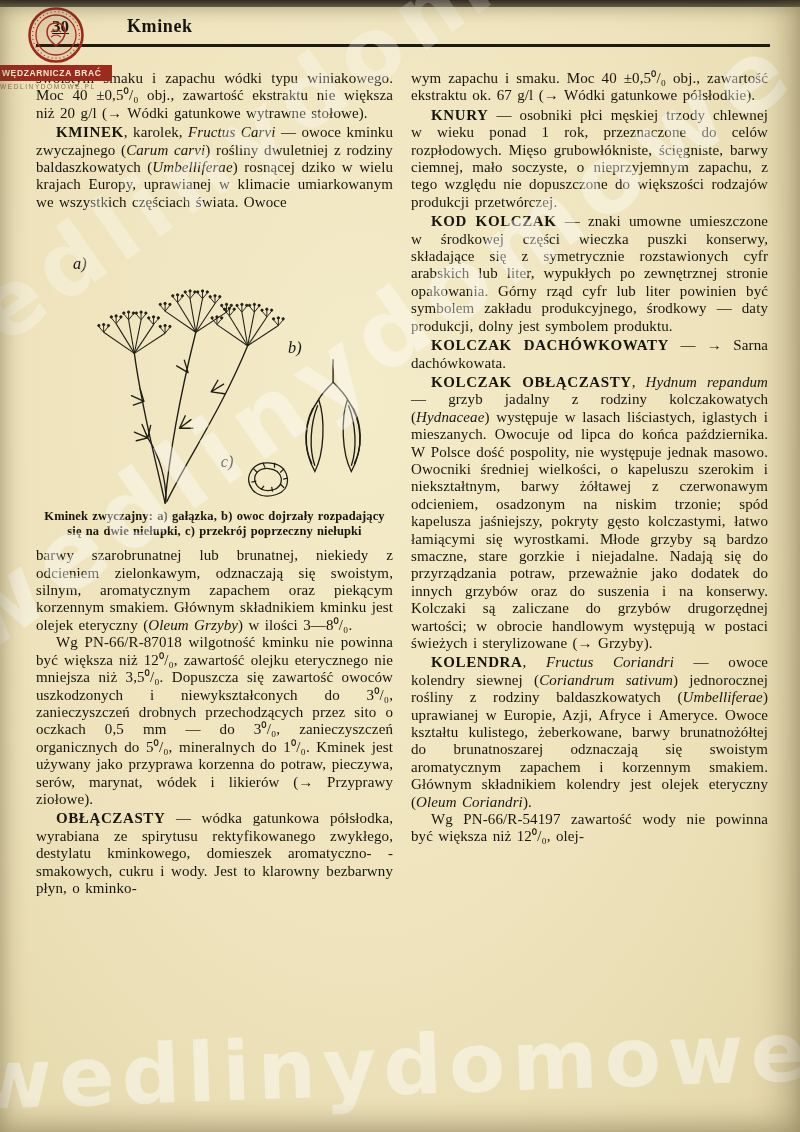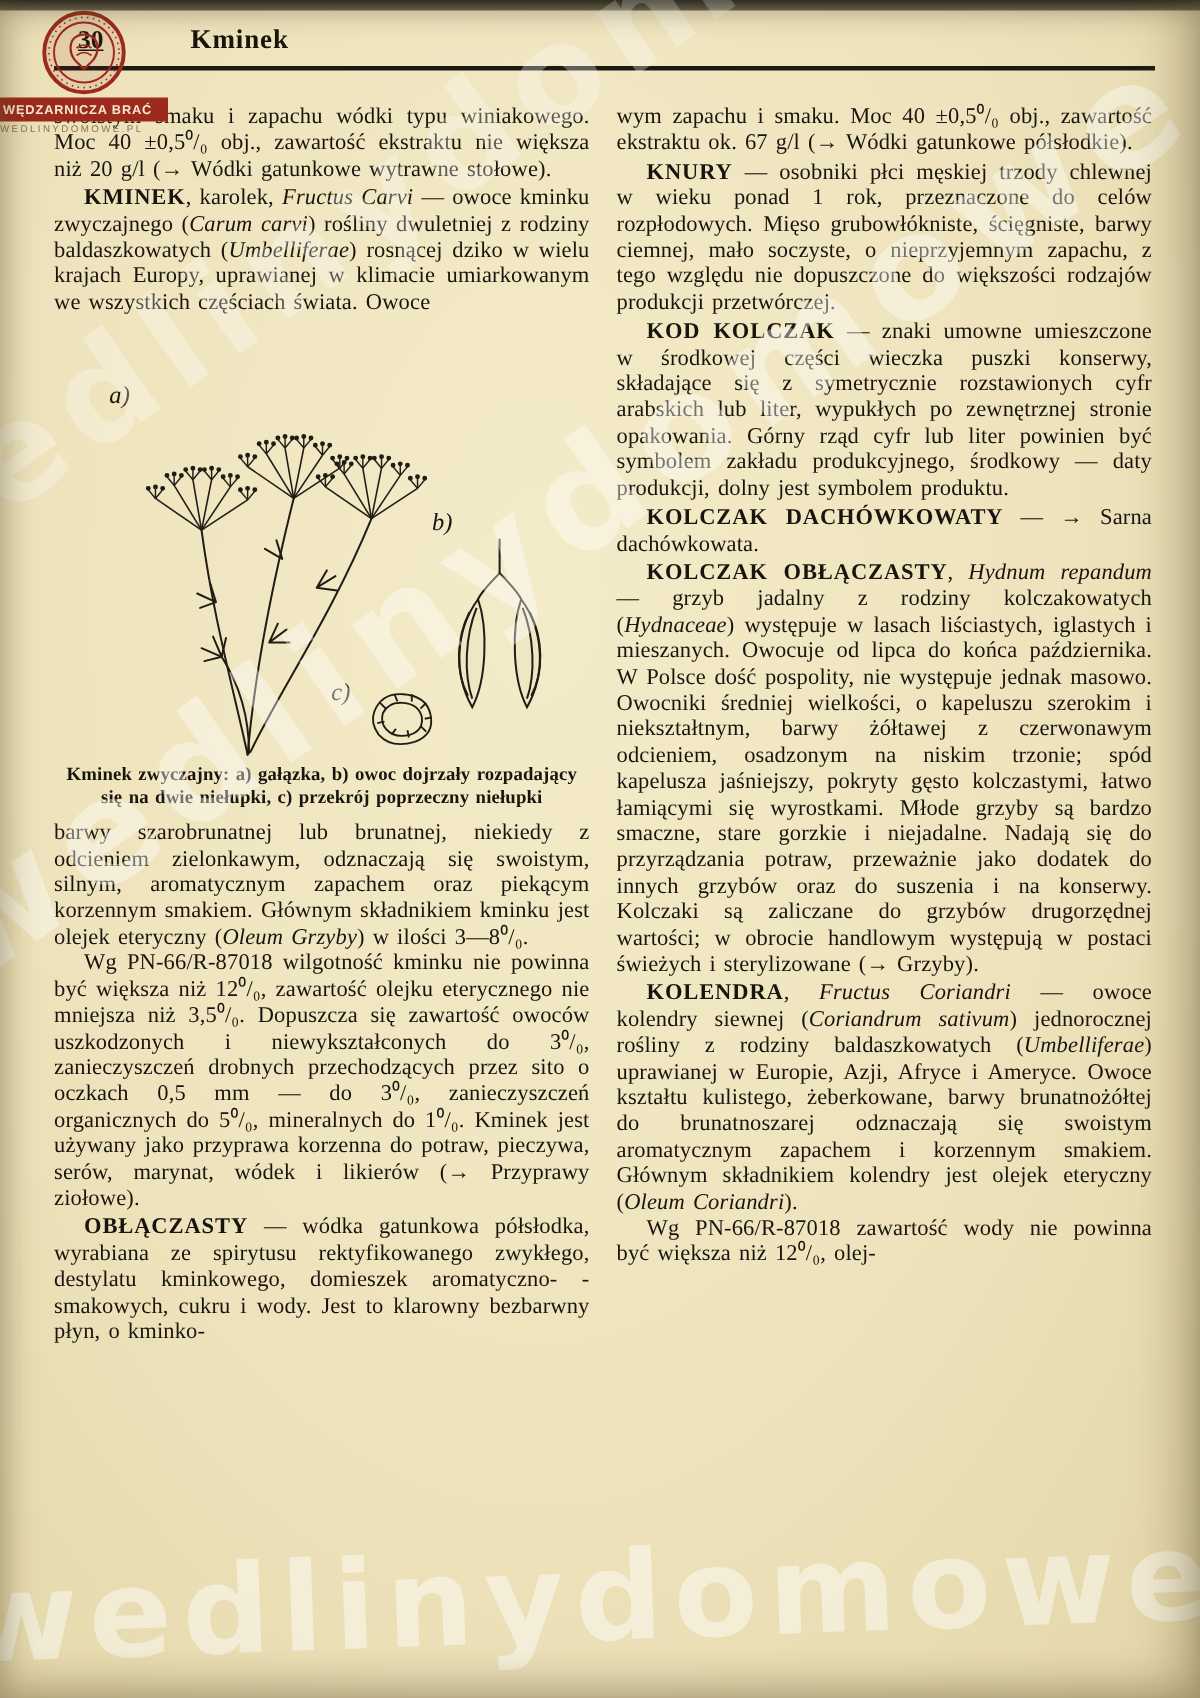--- a/index.html
+++ b/index.html
@@ -177,21 +177,21 @@
 
     <div class="col">
       <div>
 
       <p class="para cont">wym zapachu i smaku. Moc 40 ±0,5⁰/₀ obj., zawartość ekstraktu ok. 67 g/l (→ Wódki gatunkowe półsłodkie).</p>
           <p class="para entry"><b>KNURY</b> — osobniki płci męskiej trzody chlewnej w wieku ponad 1 rok, przeznaczone do celów rozpłodowych. Mięso grubowłókniste, ścięgniste, barwy ciemnej, mało soczyste, o nieprzyjemnym zapachu, z tego względu nie dopuszczone do większości rodzajów produkcji przetwórczej.</p>
           <p class="para entry"><b>KOD KOLCZAK</b> — znaki umowne umieszczone w środkowej części wieczka puszki konserwy, składające się z symetrycznie rozstawionych cyfr arabskich lub liter, wypukłych po zewnętrznej stronie opakowania. Górny rząd cyfr lub liter powinien być symbolem zakładu produkcyjnego, środkowy — daty produkcji, dolny jest symbolem produktu.</p>
           <p class="para entry"><b>KOLCZAK DACHÓWKOWATY</b> — → Sarna dachówkowata.</p>
           <p class="para entry"><b>KOLCZAK OBŁĄCZASTY</b>, <i>Hydnum repandum</i> — grzyb jadalny z rodziny kolczakowatych (<i>Hydnaceae</i>) występuje w lasach liściastych, iglastych i mieszanych. Owocuje od lipca do końca października. W Polsce dość pospolity, nie występuje jednak masowo. Owocniki średniej wielkości, o kapeluszu szerokim i niekształtnym, barwy żółtawej z czerwonawym odcieniem, osadzonym na niskim trzonie; spód kapelusza jaśniejszy, pokryty gęsto kolczastymi, łatwo łamiącymi się wyrostkami. Młode grzyby są bardzo smaczne, stare gorzkie i niejadalne. Nadają się do przyrządzania potraw, przeważnie jako dodatek do innych grzybów oraz do suszenia i na konserwy. Kolczaki są zaliczane do grzybów drugorzędnej wartości; w obrocie handlowym występują w postaci świeżych i sterylizowane (→ Grzyby).</p>
           <p class="para entry"><b>KOLENDRA</b>, <i>Fructus Coriandri</i> — owoce kolendry siewnej (<i>Coriandrum sativum</i>) jednorocznej rośliny z rodziny baldaszkowatych (<i>Umbelliferae</i>) uprawianej w Europie, Azji, Afryce i Ameryce. Owoce kształtu kulistego, żeberkowane, barwy brunatnożółtej do brunatnoszarej odznaczają się swoistym aromatycznym zapachem i korzennym smakiem. Głównym składnikiem kolendry jest olejek eteryczny (<i>Oleum Coriandri</i>).</p>
-          <p class="para">Wg PN-66/R-87018 zawartość wody nie powinna być większa niż 12⁰/₀, olej-</p>
+          <p class="para">Wg PN-66/R-54197 zawartość wody nie powinna być większa niż 12⁰/₀, olej-</p>
         </div>
     </div>
 
   </div>
 
   <div class="wm wm-d2">wedlinydomowe.pl</div>
   <div class="wm wm-d1">wedlinydomowe.pl</div>
   <div class="wm wm-b">wedlinydomowe.pl</div>
 
   <div class="vignette"></div>

